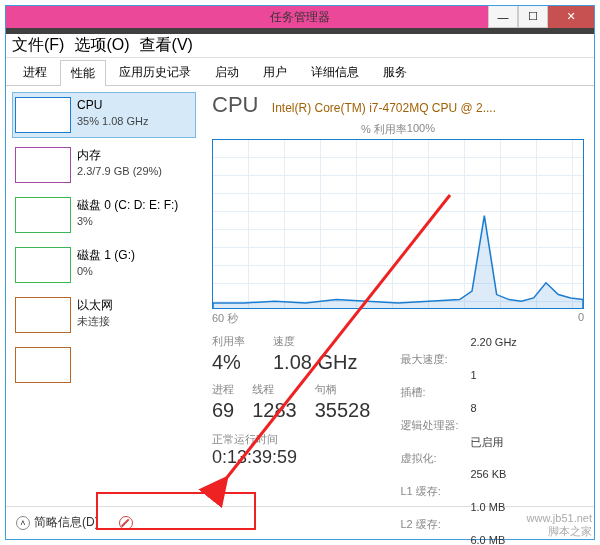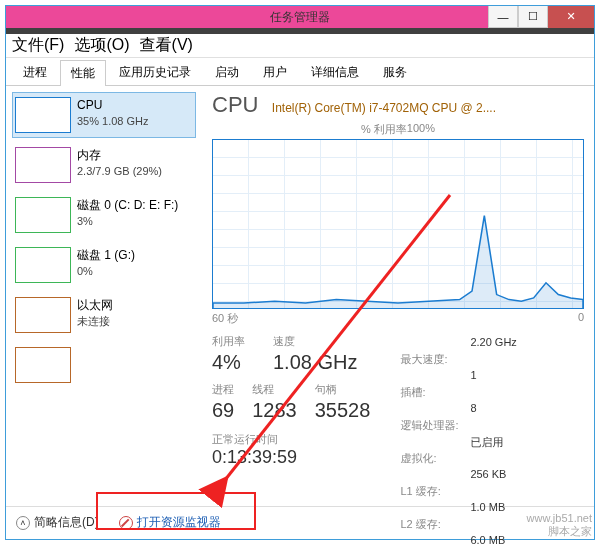--- a/index.html
+++ b/index.html
@@ -207,21 +207,20 @@
     </div>
   </div>
 
   <div class="footer">
     <span class="chev">
       <span style="display:inline-block;width:14px;height:14px;border:1px solid #888;border-radius:50%;text-align:center;line-height:12px;font-size:9px;">˄</span>
       <span>简略信息(D)</span>
     </span>
     <span class="resmon">
       <span class="circle-icon"></span>
-      <span>打开资源监视器</span>
     </span>
   </div>
 
 </div>
 
 <svg class="redarrow" style="left:0;top:0;width:600px;height:545px;">
   <defs>
       <marker id="ah" markerWidth="10" markerHeight="10" refX="2" refY="5" orient="auto">
         <path d="M0,5 L10,0 L10,10 Z" fill="#e22"></path>
       </marker>

